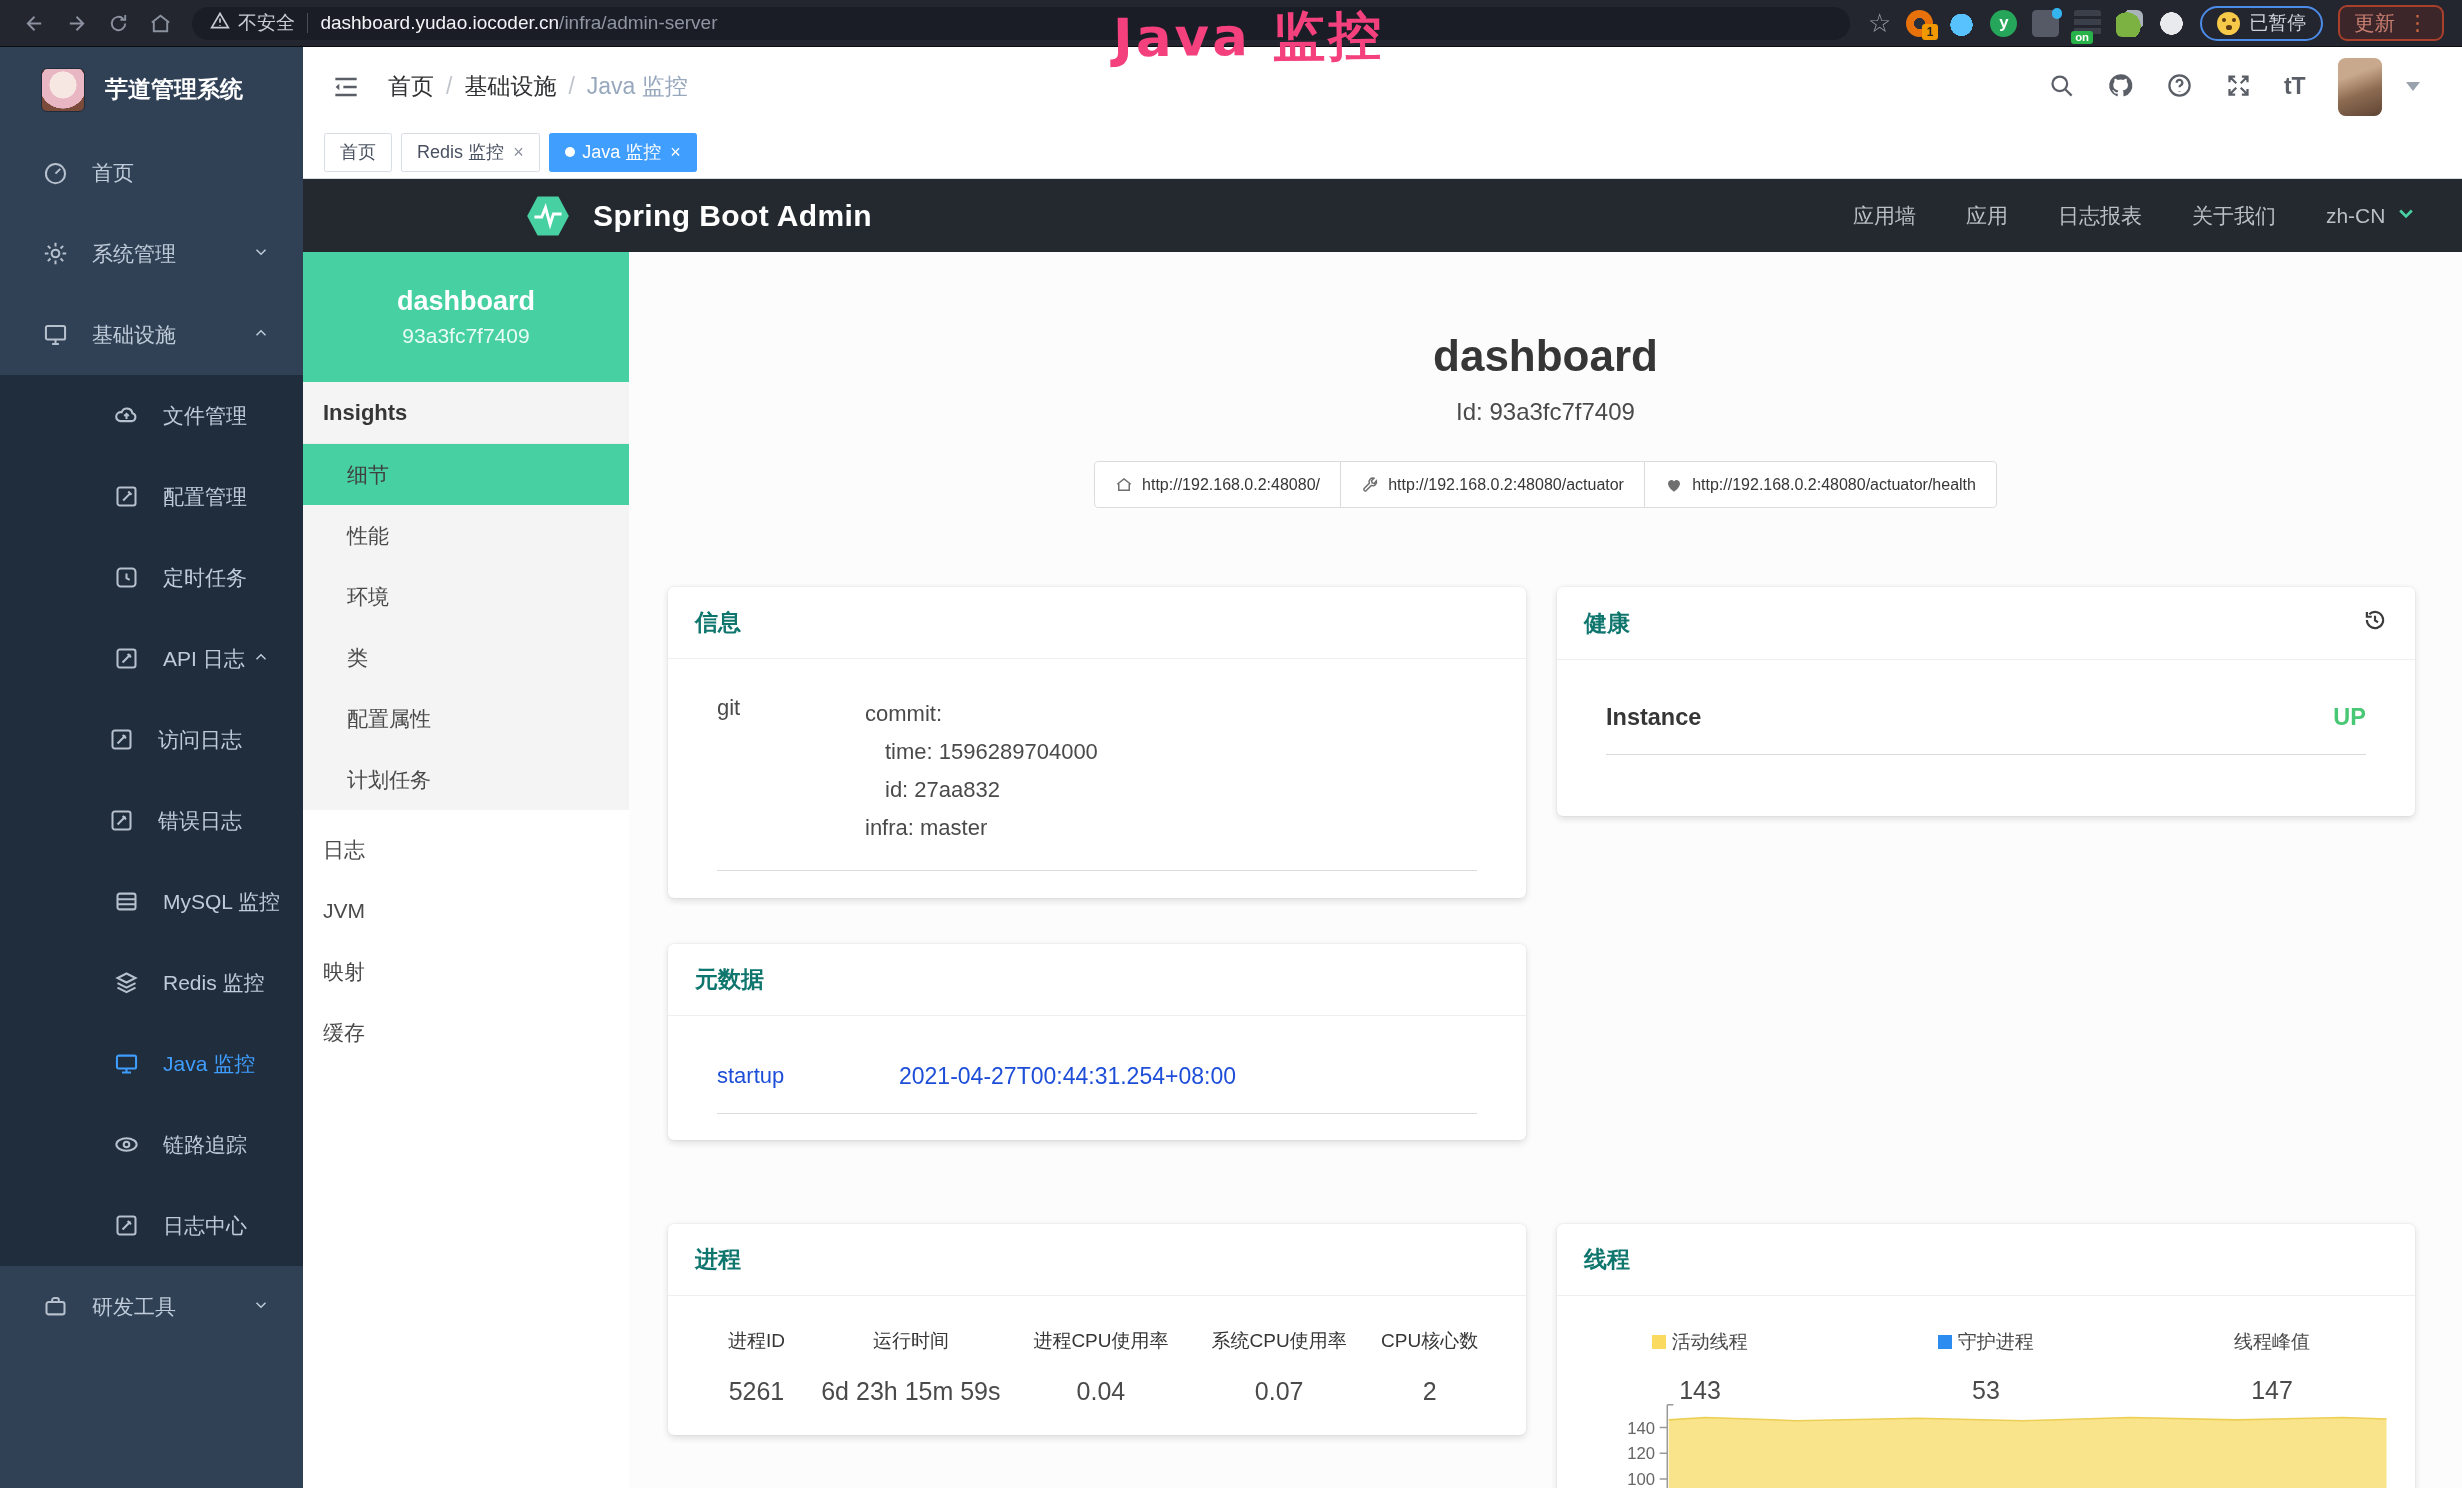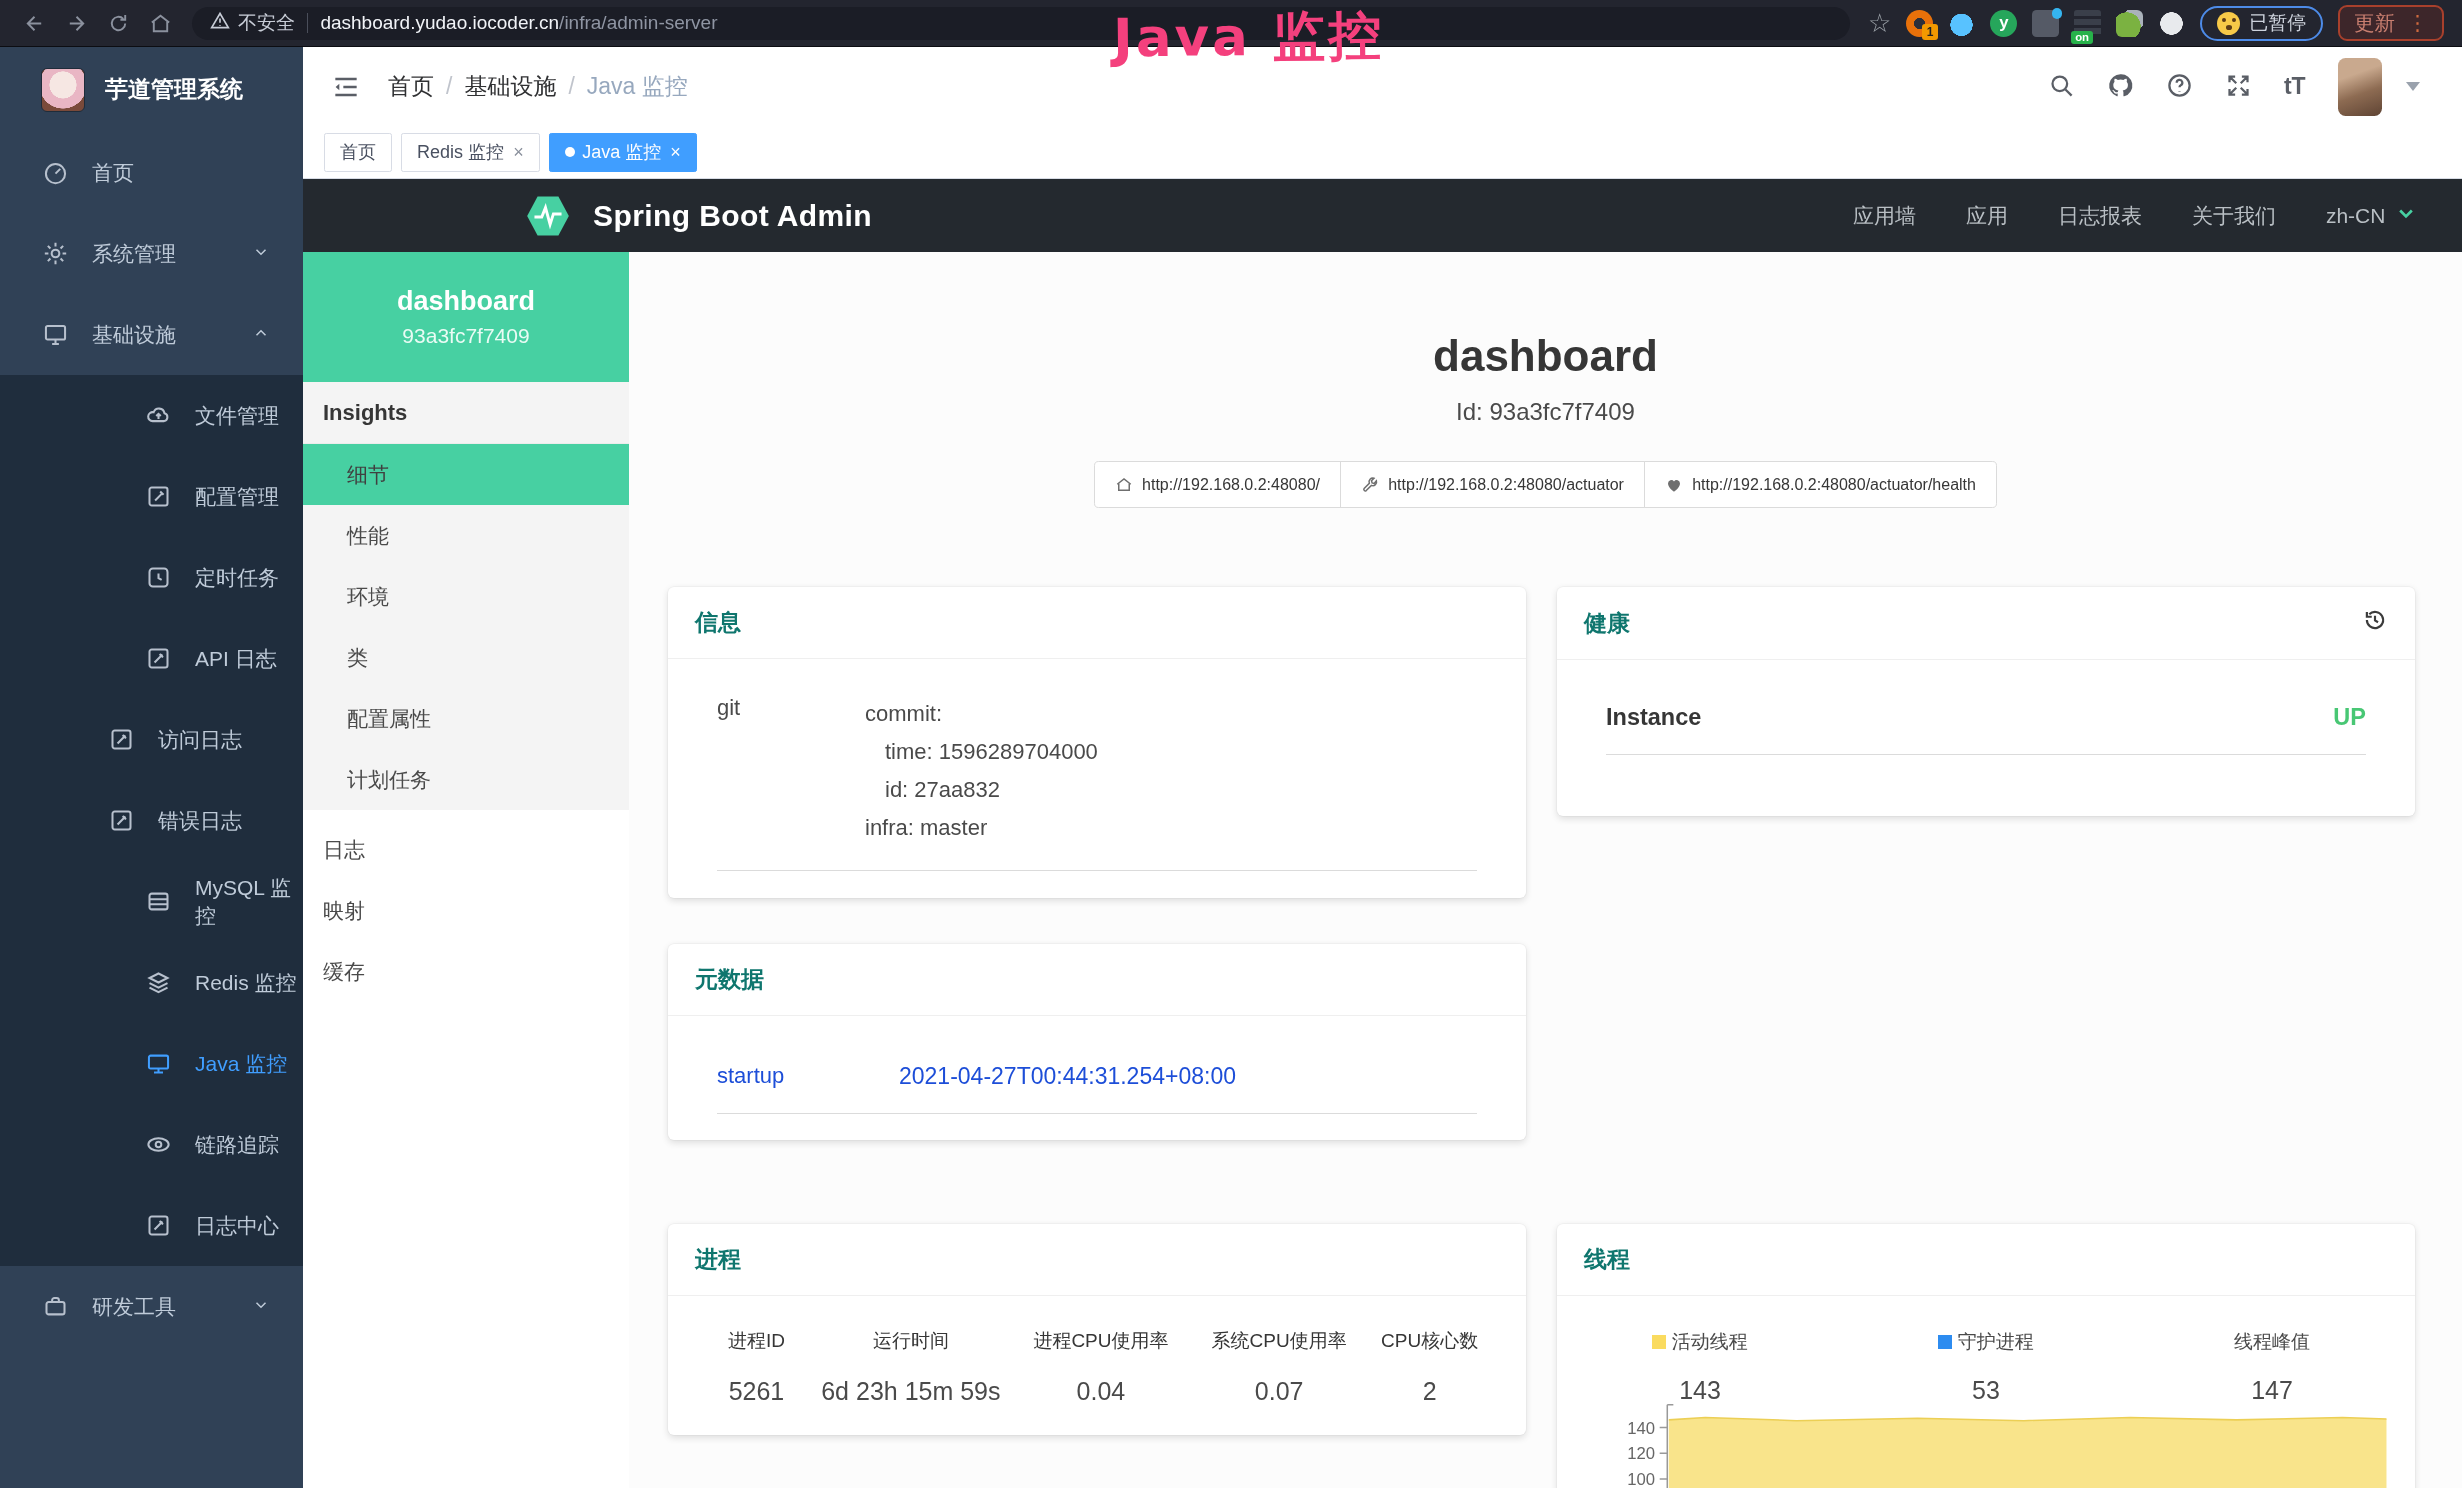--- a/index.html
+++ b/index.html
@@ -53,21 +53,21 @@
   .sidebar { position:absolute; top:47px; left:0; bottom:0; width:303px; background:#304156; color:#bfcbd9; }
   .logo-row { height:85px; display:flex; align-items:center; padding-left:41px; }
   .app-logo { width:44px; height:44px; border-radius:6px;
               background:radial-gradient(circle at 50% 38%, #f6e7e3 0 40%, #e9b6c4 41% 70%, #7a4a3a 71%);
               border:0.8px solid #1f2c3a; }
   .logo-title { color:#fff; font-weight:700; font-size:23px; margin-left:20px; }
   .s-item { height:81px; display:flex; align-items:center; font-size:21px; position:relative; cursor:pointer; }
   .s-item .s-ic { width:27px; height:27px; margin-right:23px; color:#b7c0cd; flex:0 0 auto; }
   .s-ic svg { width:27px; height:27px; }
   .lvl1 { padding-left:42px; }
-  .lvl2 { padding-left:113px;margin-left:32px; }
+  .lvl2 { padding-left:113px; }
   .lvl3 { padding-left:108px; }
   .s-sub { background:#1f2d3d; }
   .s-item.active { color:#409eff; }
   .s-item.active .s-ic { color:#409eff; }
   .chev { position:absolute; right:33px; top:50%; transform:translateY(-50%); color:#bfcbd9; }
   .chev svg { width:18px; height:18px; }
 
   
   .main { position:absolute; top:47px; left:303px; right:0; bottom:0; display:flex; flex-direction:column; background:#fff; }
   .topbar { height:79px; display:flex; align-items:center; padding:0 42px 0 27px; background:#fff; }
@@ -444,20 +444,21 @@
         </div>
         <div class="sba-section">Insights</div>
         <div class="sba-mitem child active">细节</div>
         <div class="sba-mitem child">性能</div>
         <div class="sba-mitem child">环境</div>
         <div class="sba-mitem child">类</div>
         <div class="sba-mitem child">配置属性</div>
         <div class="sba-mitem child">计划任务</div>
         <div class="sba-gap"></div>
         <div class="sba-mitem root">日志</div>
+        <div class="sba-mitem root">JVM</div>
         <div class="sba-mitem root">映射</div>
         <div class="sba-mitem root">缓存</div>
       </aside>
 
       <div class="content">
         <div class="page-title">dashboard</div>
         <div class="page-id">Id: 93a3fc7f7409</div>
 
         <div class="btn-group">
           <span class="lbtn">

